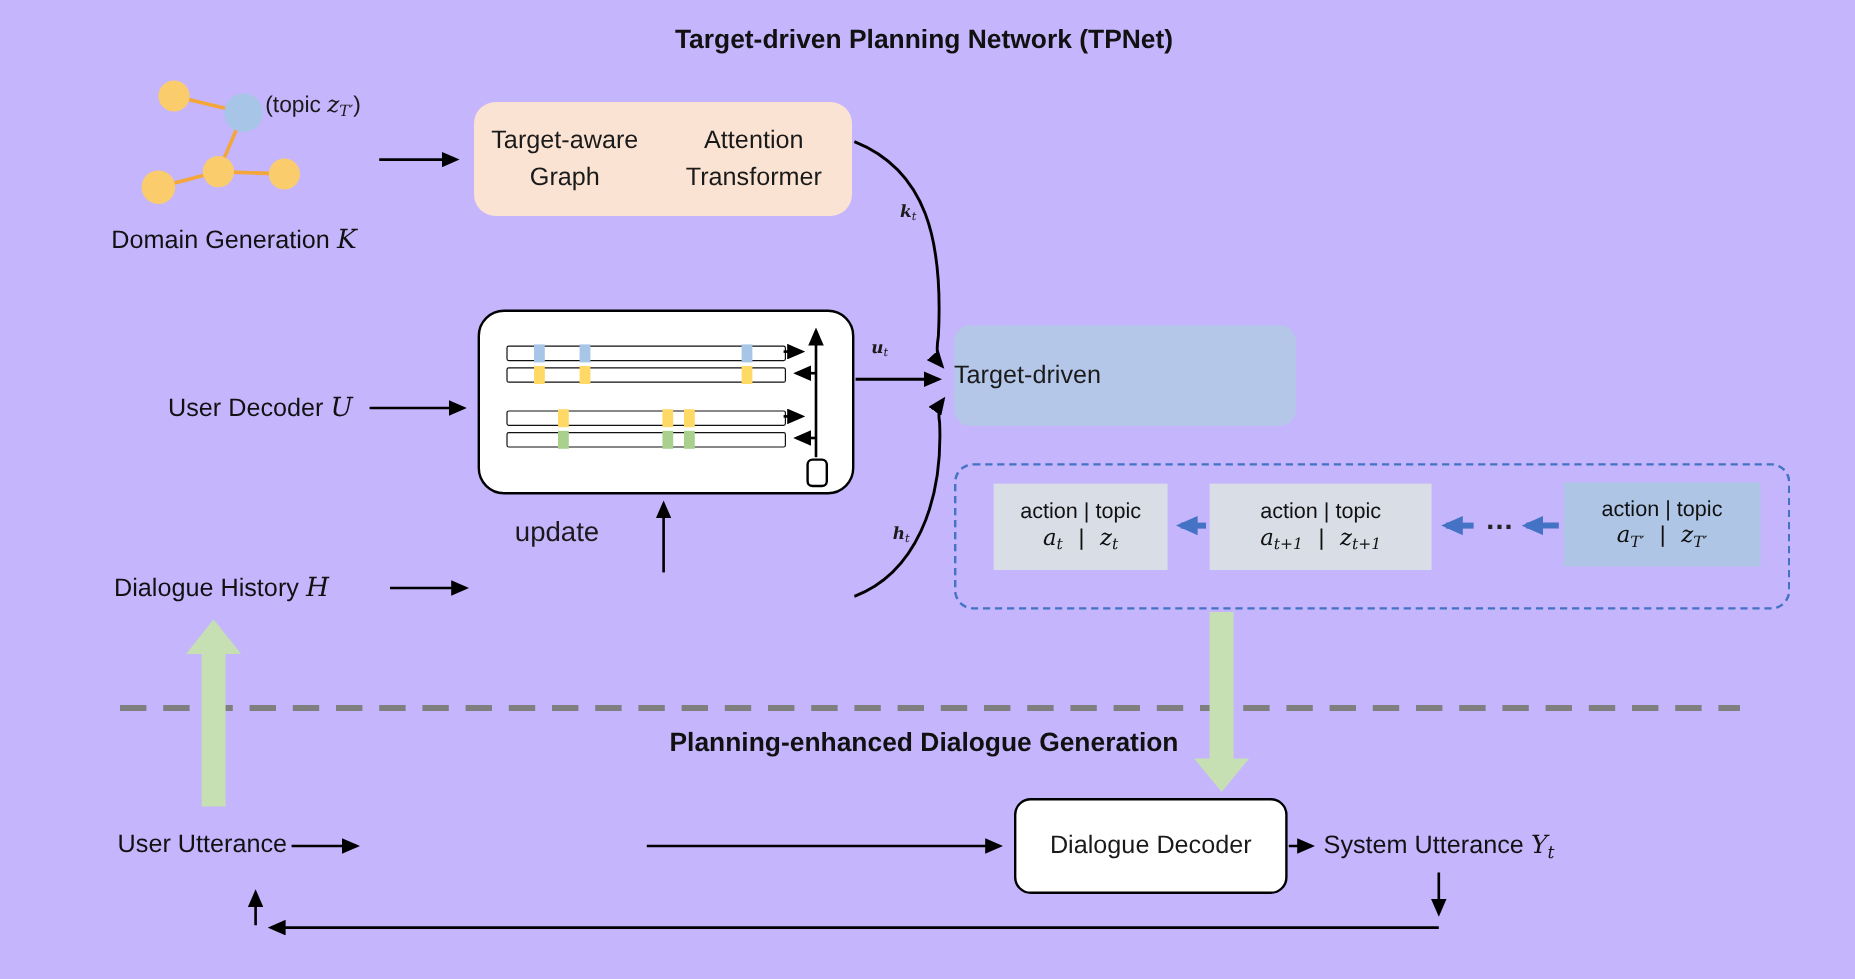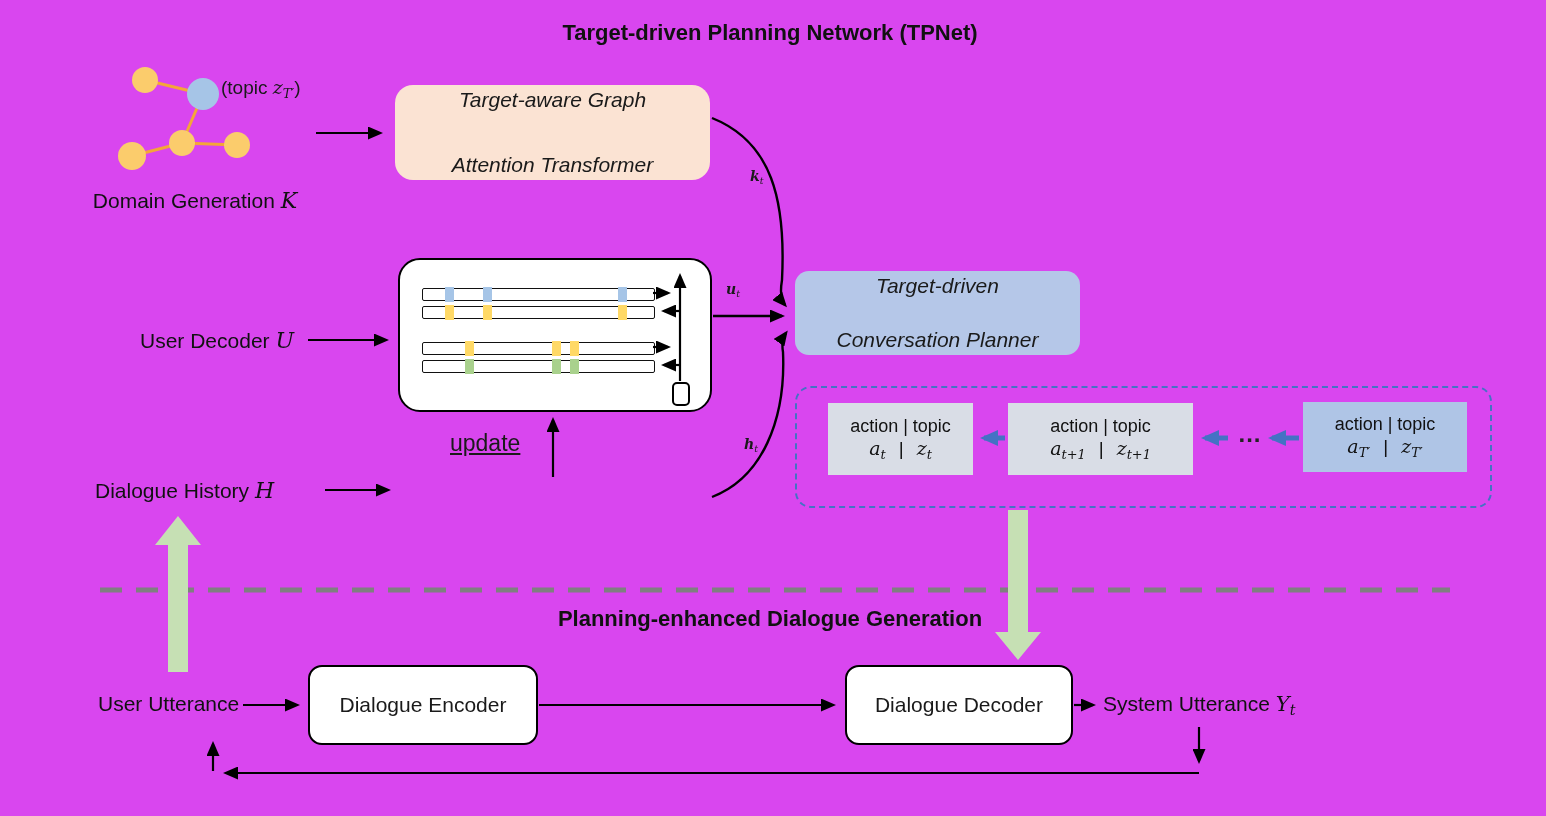--- a/index.html
+++ b/index.html
@@ -1,20 +1,20 @@
 <!DOCTYPE html>
 <html><head>
 <meta charset="utf-8">
 <style>
   html,body{margin:0;padding:0;background:#ffffff;}
-  #canvas{position:relative;width:1546px;height:816px;background:#d946ef;overflow:hidden;
+  #canvas{position:relative;width:1546px;height:816px;background:#c4b5fd;overflow:hidden;
           font-family:"Liberation Sans", sans-serif;color:#1a1a1a;}
   .abs{position:absolute;}
   .ctr{display:flex;align-items:center;justify-content:center;text-align:center;}
-  .col{display:flex;flex-direction:column;align-items:center;justify-content:space-between;text-align:center;font-style:italic;}
+  .col{display:flex;flex-direction:row;align-items:center;justify-content:space-between;text-align:center;}
   .title{font-weight:bold;font-size:22px;color:#111;}
   .lbl{font-size:21px;color:#111;white-space:nowrap;}
   .box{box-sizing:border-box;background:#fff;border:2.5px solid #000;}
   .rounded{border-radius:14px;}
   .mathv{font-family:"DejaVu Serif", serif;font-style:italic;}
   .mathb{font-family:"DejaVu Serif", serif;font-style:italic;font-weight:bold;}
   sub.s{font-size:0.68em;vertical-align:-0.28em;font-style:italic;font-family:"DejaVu Serif", serif;}
   .gat{background:#FBE3D3;border-radius:18px;font-size:21px;line-height:1.45;}
   .planner{background:#B5C7E8;border-radius:14px;font-size:21px;line-height:1.45;}
   .memblock{border-radius:22px;}
@@ -67,33 +67,32 @@
       <span class="seg" style="left:147px;background:#FFD966;"></span>
     </div>
     <div class="bar" style="top:100px;">
       <span class="seg" style="left:42px;background:#A9D18D;"></span>
       <span class="seg" style="left:129px;background:#A9D18D;"></span>
       <span class="seg" style="left:147px;background:#A9D18D;"></span>
     </div>
     <div class="abs" style="left:272px;top:122px;width:18px;height:24px;border:2px solid #000;border-radius:5px;background:#fff;box-sizing:border-box;"></div>
   </div>
 
-  <div class="abs under" style="left:450px;top:430px;font-size:23px;text-decoration:underline;">update</div>
+  <div class="abs under" style="left:429px;top:430px;font-size:23px;">update</div>
 
 
   <div class="abs lbl under" style="left:140px;top:328px;">
     <span>User Decoder</span>&nbsp;<span class="mathv" style="font-size:22px;">U</span>
   </div>
   <div class="abs lbl under" style="left:95px;top:478px;">
     <span>Dialogue History</span>&nbsp;<span class="mathv" style="font-size:22px;">H</span>
   </div>
 
   <div class="abs col planner under" style="left:795px;top:271px;width:285px;height:84px;">
     <div>Target-driven</div>
-    <div>Conversation Planner</div>
   </div>
 
   <div class="abs sig under" style="left:750px;top:168px;"><span class="mathb">k</span><sub class="s">t</sub></div>
   <div class="abs sig under" style="left:726px;top:281px;"><span class="mathb">u</span><sub class="s">t</sub></div>
   <div class="abs sig under" style="left:744px;top:436px;"><span class="mathb">h</span><sub class="s">t</sub></div>
 
   <div class="abs under" style="left:795px;top:386px;width:697px;height:122px;border:2.5px dashed #4472C4;border-radius:16px;box-sizing:border-box;"></div>
 
   <div class="abs planbox under" style="left:828px;top:403px;width:145px;height:72px;">
     <div>action | topic</div>
@@ -121,21 +120,20 @@
       <span class="mathv"><span>a</span><sub class="s">T′</sub></span>
       <span>|</span>
       <span class="mathv"><span>z</span><sub class="s">T′</sub></span>
     </div>
   </div>
 
   <div class="abs title ctr under" style="left:420px;top:606px;width:700px;text-align:center;">Planning-enhanced Dialogue Generation</div>
 
   <div class="abs lbl under" style="left:98px;top:692px;">User Utterance</div>
 
-  <div class="abs box rounded ctr under" style="left:308px;top:665px;width:230px;height:80px;font-size:21px;">Dialogue Encoder</div>
 
   <div class="abs box rounded ctr under" style="left:845px;top:665px;width:228px;height:80px;font-size:21px;">Dialogue Decoder</div>
 
   <div class="abs lbl under" style="left:1103px;top:692px;">
     <span>System Utterance</span>&nbsp;<span class="mathv"><span>Y</span><sub class="s">t</sub></span>
   </div>
 
   <svg class="overlay" width="1546" height="816" viewBox="0 0 1546 816">
     <defs>
       <marker id="ab" markerUnits="userSpaceOnUse" markerWidth="15" markerHeight="13" refX="12" refY="6.5" orient="auto">

